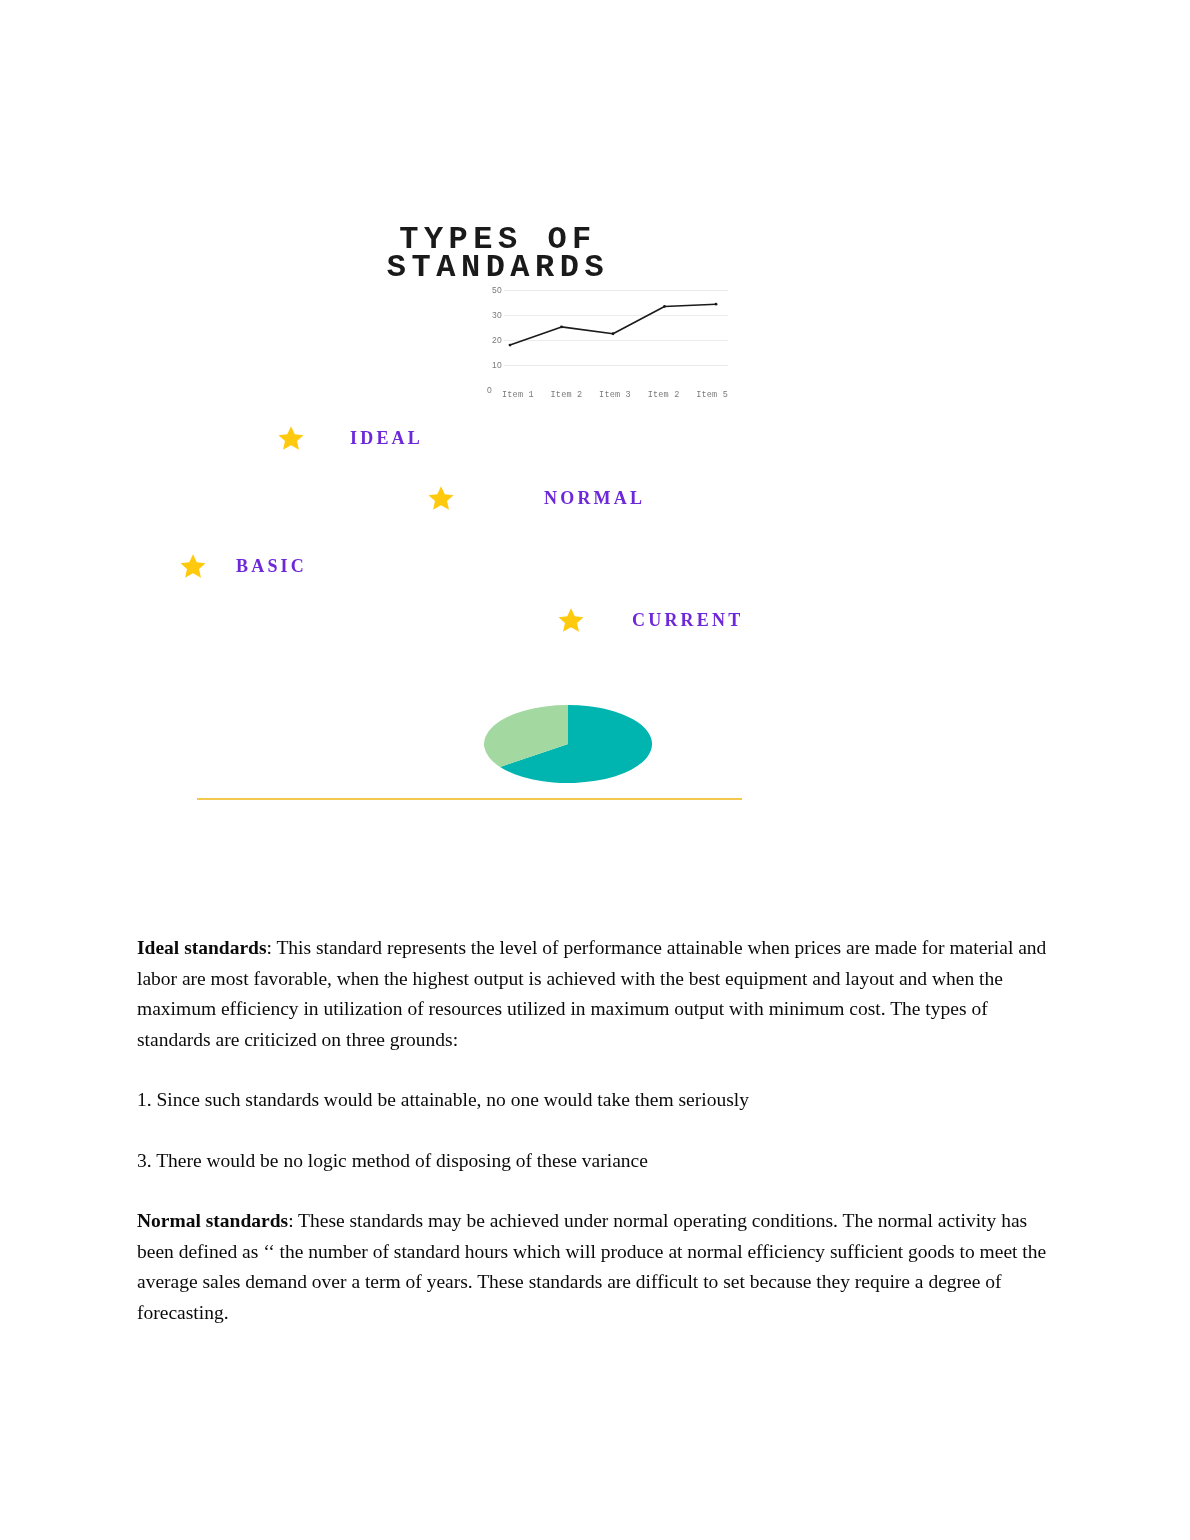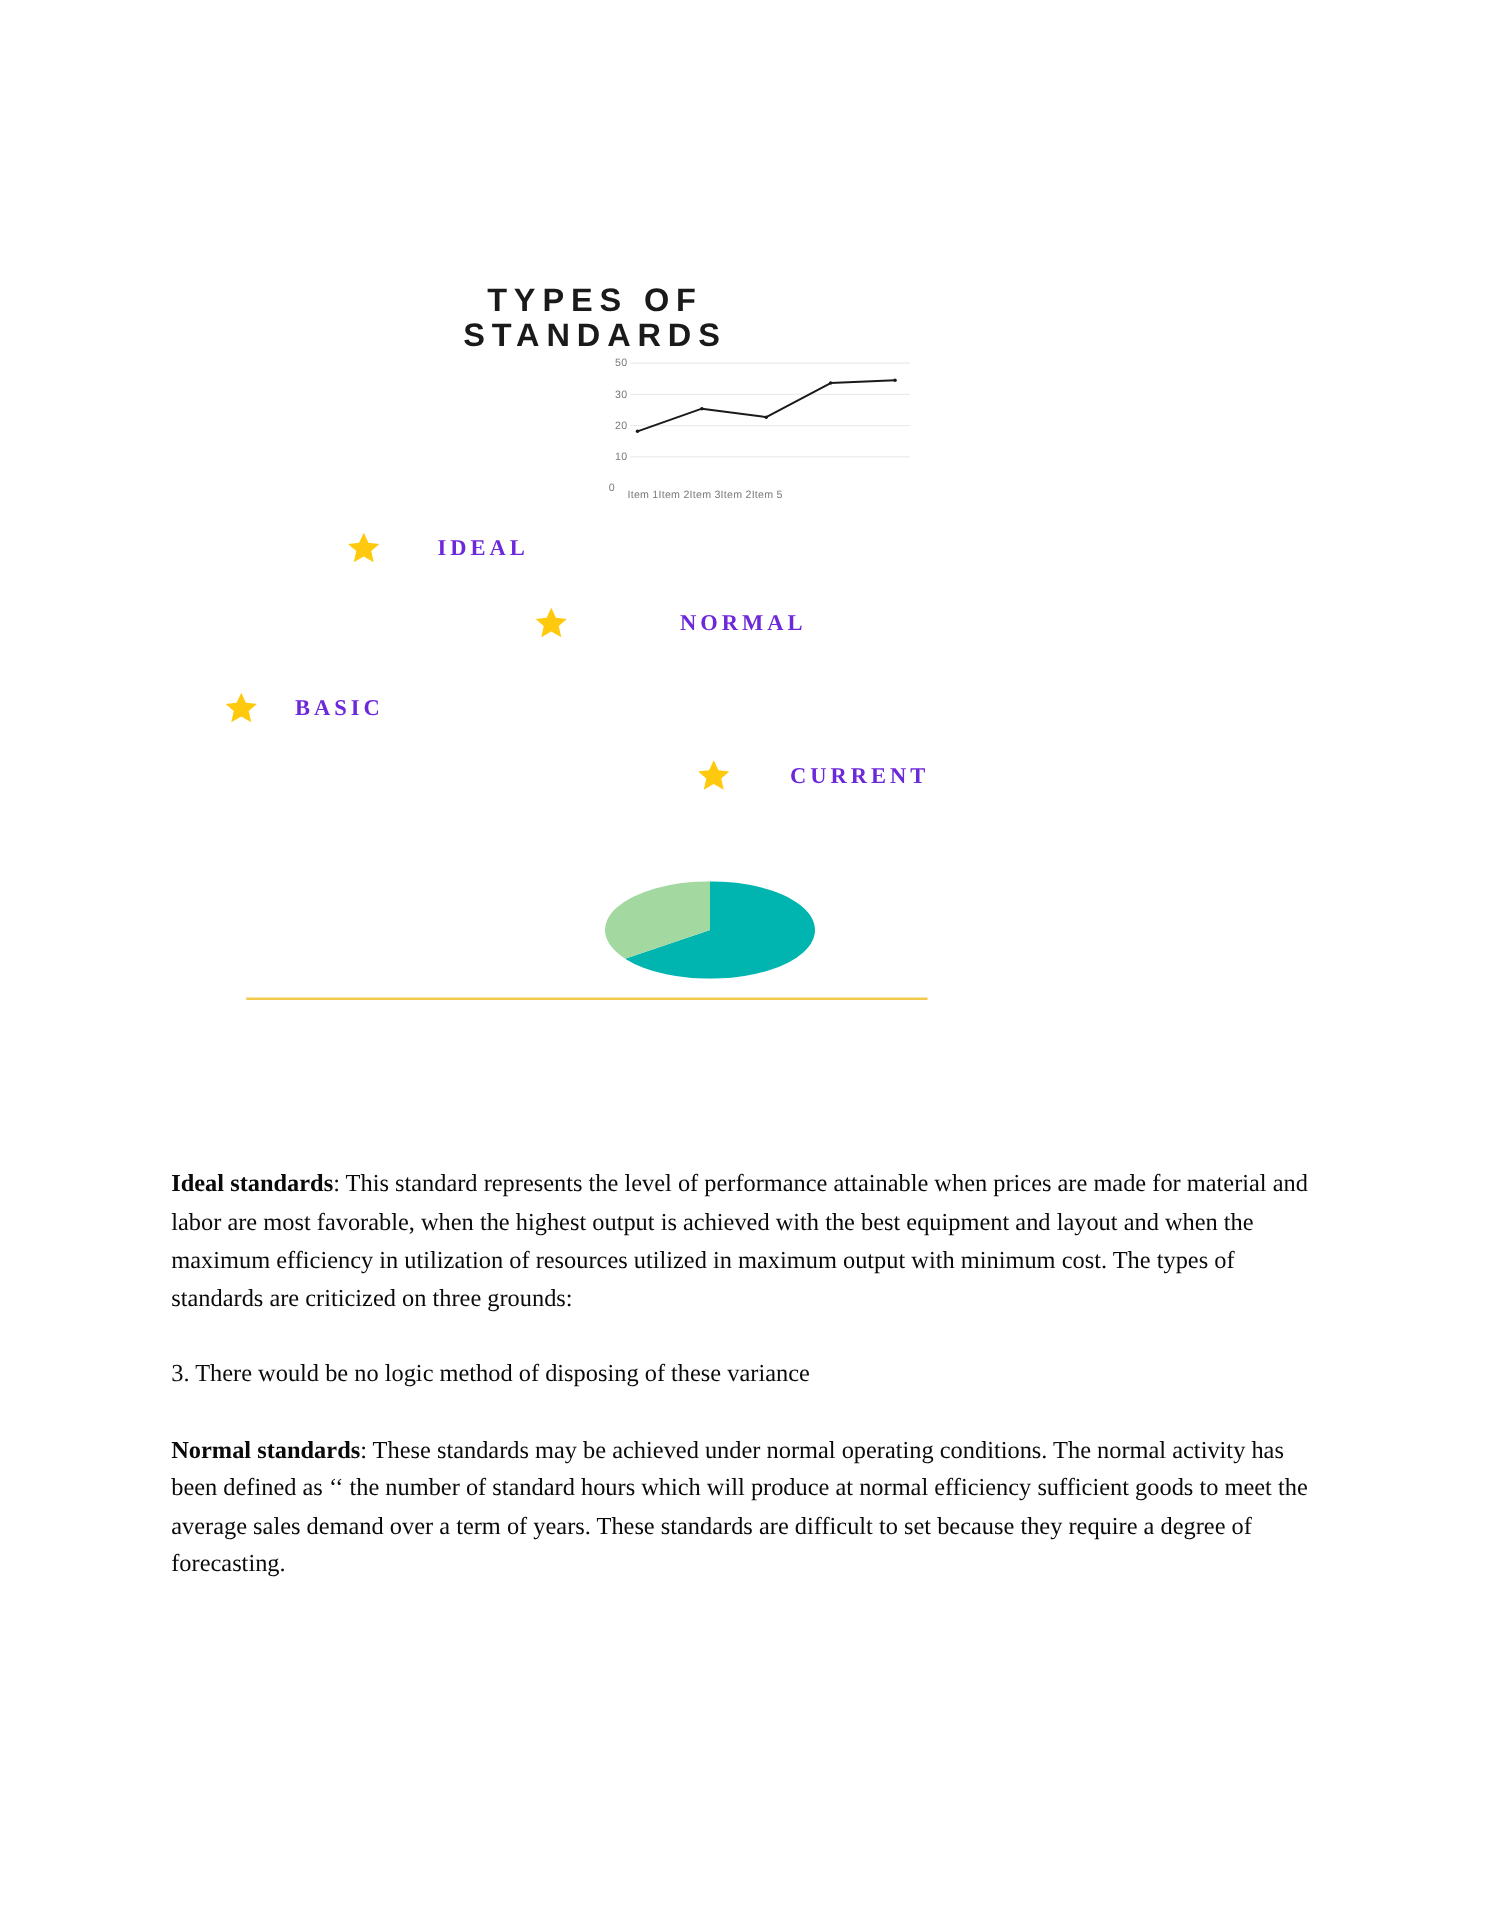--- a/index.html
+++ b/index.html
@@ -21,27 +21,27 @@
   .infographic {
     position: absolute;
     left: 0;
     top: 0;
     width: 1190px;
     height: 830px;
   }
 
   .ig-title {
     position: absolute;
-    left: 286px;
+    left: 308px;
     top: 226px;
     width: 380px;
     text-align: center;
-    font-family: Liberation Sans, sans-serif;
+    font-family: Liberation Mono, monospace;
     font-weight: bold;
-    font-size: 26px;
+    font-size: 32px;
     line-height: 28px;
     letter-spacing: 5.5px;
     color: #1a1a1a;
   }
 
   
   .line-chart {
     position: absolute;
     left: 478px;
     top: 286px;
@@ -93,22 +93,22 @@
     font-family: "Liberation Sans", "DejaVu Sans", sans-serif;
     font-size: 8.5px;
     color: #7a7a7a;
   }
   .lc-xlabels {
     position: absolute;
     left: 24px;
     top: 104px;
     width: 226px;
     display: flex;
-    justify-content: flex-start;
-    font-family: Liberation Sans, sans-serif;
+    justify-content: space-between;
+    font-family: Liberation Mono, monospace;
     font-size: 8.5px;
     color: #7a7a7a;
     letter-spacing: 0.2px;
   }
   .lc-xlabel { white-space: nowrap; }
 
   
   .star-row {
     position: absolute;
     display: flex;
@@ -261,18 +261,21 @@
   </div>
 
   <div class="divider"></div>
 </div>
 
 <div class="doc-body">
   <p>
     <span class="lead">Ideal standards</span><span>: This standard represents the level of performance attainable when prices are made for material and labor are most favorable, when the highest output is achieved with the best equipment and layout and when the maximum efficiency in utilization of resources utilized in maximum output with minimum cost. The types of standards are criticized on three grounds:</span>
   </p>
   <p>
+    <span>1. Since such standards would be attainable, no one would take them seriously</span>
+  </p>
+  <p>
     <span>3. There would be no logic method of disposing of these variance</span>
   </p>
   <p>
     <span class="lead">Normal standards</span><span>: These standards may be achieved under normal operating conditions. The normal activity has been defined as ‘‘ the number of standard hours which will produce at normal efficiency sufficient goods to meet the average sales demand over a term of years. These standards are difficult to set because they require a degree of forecasting.</span>
   </p>
 </div>
 
 </body></html>

